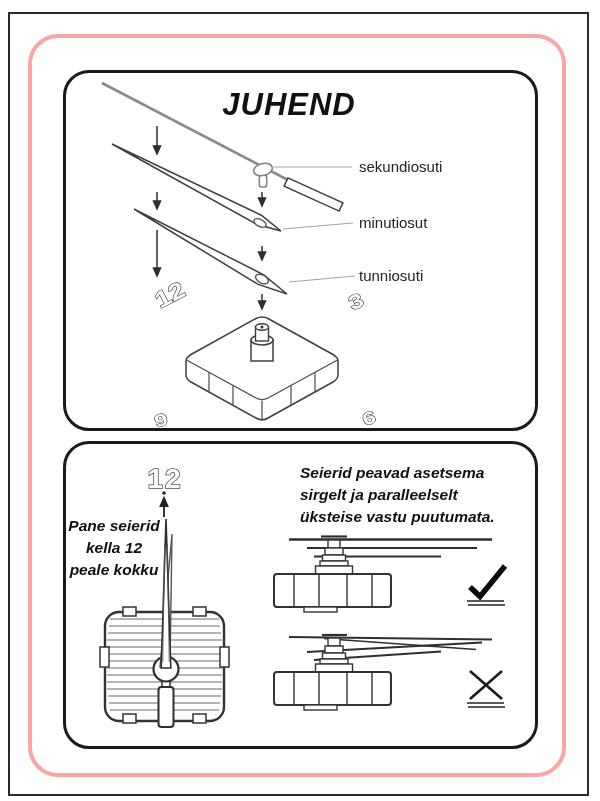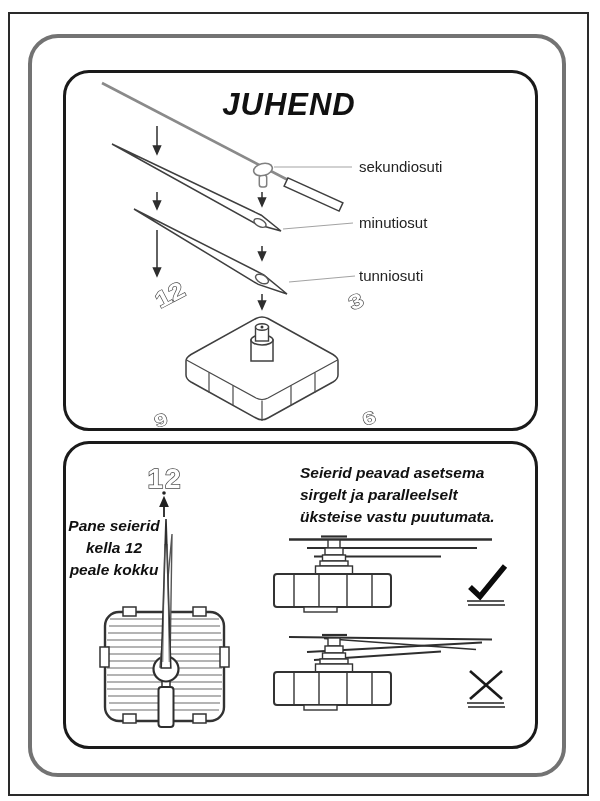--- a/index.html
+++ b/index.html
@@ -1,21 +1,21 @@
 <!DOCTYPE html>
 <html><head>
 <meta charset="utf-8">
 <style>
   html,body{margin:0;padding:0;background:#fff;}
   .page{position:relative;width:600px;height:801px;background:#ffffff;overflow:hidden;
         font-family:"Liberation Sans",sans-serif;}
   .outer-rect{position:absolute;left:8px;top:12px;width:581px;height:784px;
               border:2px solid #2a2a2a;box-sizing:border-box;}
   .card{position:absolute;left:28px;top:34px;width:538px;height:743px;
-        border:4px solid #737373;border-radius:30px;box-sizing:border-box;background:#fff;}
+        border:4px solid #fca5a5;border-radius:30px;box-sizing:border-box;background:#fff;}
   .panel{position:absolute;left:31px;border:3px solid #1a1a1a;border-radius:26px;
          box-sizing:border-box;background:#fff;}
   .panel.top{top:32px;width:475px;height:361px;}
   .panel.bottom{top:403px;width:475px;height:308px;}
   .panel svg{position:absolute;left:0;top:0;width:100%;height:100%;display:block;}
   svg text{font-family:"Liberation Sans",sans-serif;}
   .lbl{font-size:15px;fill:#222;}
   .title{font-size:31px;font-weight:bold;font-style:italic;fill:#111;letter-spacing:1px;}
   .outline-num{font-weight:bold;fill:#ffffff;stroke:#4a4a4a;stroke-width:1.5;paint-order:stroke;}
   .note{font-size:15.5px;font-weight:bold;font-style:italic;fill:#101010;}

